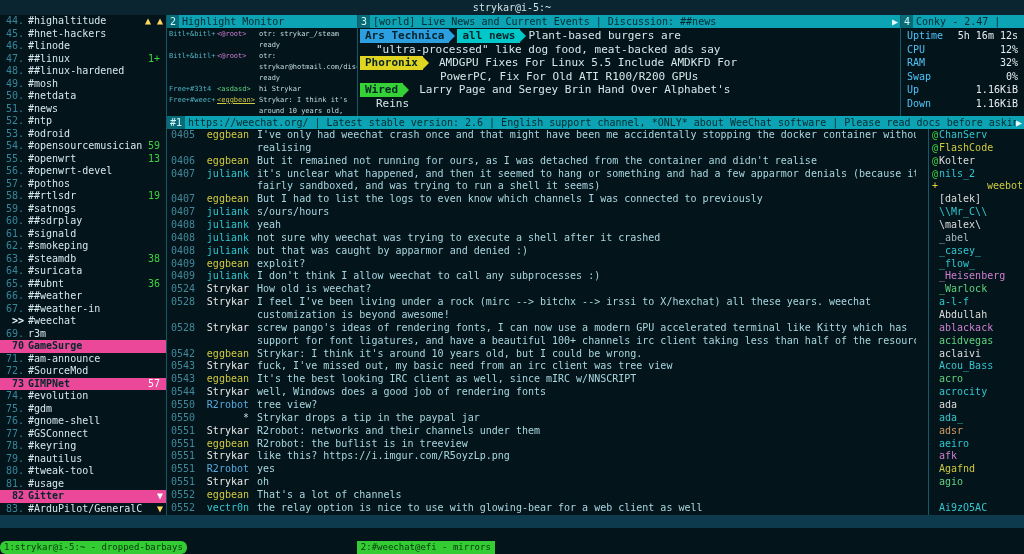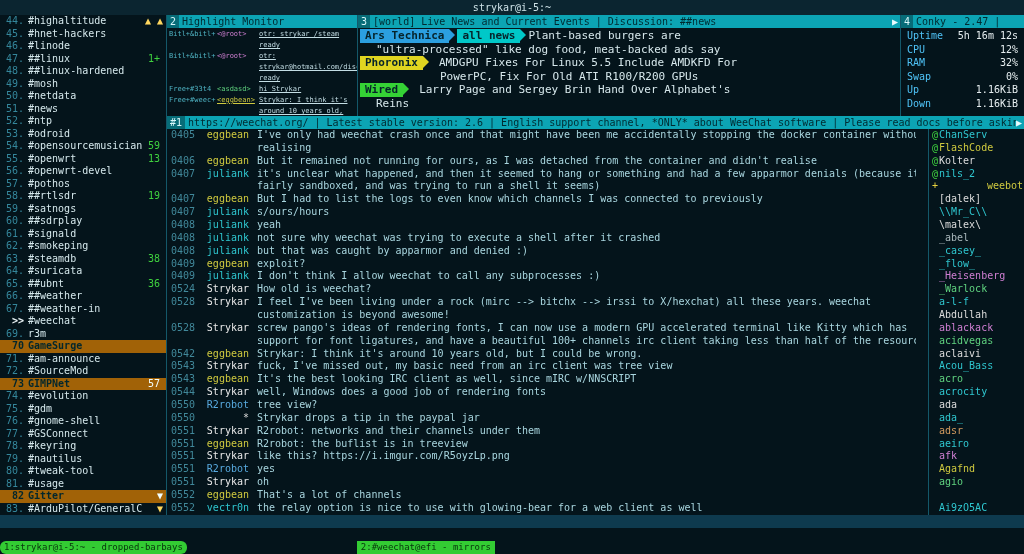--- a/index.html
+++ b/index.html
@@ -8,45 +8,45 @@
   .wtitle{height:15px;line-height:15px;text-align:center;background:#0b2530;color:#cfe3e8;font-size:10px;}
   .mid{display:flex;height:500px;}
 
   
   .buflist{width:166px;flex:none;border-right:1px solid #14586a;font-size:10px;overflow:hidden;}
   .brow{display:flex;height:12.5px;line-height:12.5px;align-items:center;padding:0 3px;}
   .bnum{width:21px;text-align:right;color:#35879c;margin-right:4px;flex:none;white-space:pre;}
   .bname{color:#d5e8ec;white-space:pre;overflow:hidden;}
   .bcount{margin-left:auto;color:#3fd23f;white-space:pre;}
   .bextra{color:#ffd75f;margin-left:3px;white-space:pre;}
-  .brow.sel{background:#a16207;}
+  .brow.sel{background:#ec4899;}
   .brow.sel .bnum,.brow.sel .bname{color:#03272c;font-weight:bold;}
   .brow.sel .bcount,.brow.sel .bextra{color:#f2ffff;}
   .brow.cur .bnum{color:#e9f2f4;font-weight:bold;}
 
   .rcol{flex:1;display:flex;flex-direction:column;min-width:0;}
   .panes{height:101px;display:flex;}
   .pane{overflow:hidden;display:flex;flex-direction:column;}
   .pane2{width:190px;flex:none;border-right:1px solid #14586a;}
   .pane3{flex:1;min-width:0;border-right:1px solid #14586a;}
   .pane4{width:123px;flex:none;}
   .ptitle{height:13px;flex:none;display:flex;align-items:center;background:#0ca4b4;color:#002a30;font-size:10px;line-height:13px;white-space:pre;overflow:hidden;}
   .pnum{background:#076c78;color:#d9f7fa;padding:0 3px;margin-right:3px;flex:none;}
   .ptext{overflow:hidden;white-space:pre;}
   .parrow{margin-left:auto;color:#eafcff;padding-right:2px;flex:none;}
   .pbody{padding:1px 2px;overflow:hidden;flex:1;}
 
   
   .hlrow{display:flex;font-size:7px;line-height:11px;}
   .hlpre{width:48px;flex:none;color:#4fb3c3;white-space:pre;overflow:hidden;}
   .hlnick{width:42px;flex:none;white-space:pre;overflow:hidden;}
-  .hltext{flex:1;min-width:0;color:#c4dee5;text-decoration:underline;}
+  .hltext{flex:1;min-width:0;color:#c4dee5;}
 
   
-  .newsrow{display:flex;align-items:flex-start;font-size:11px;line-height:13.5px;height:13.5px;overflow:hidden;}
+  .newsrow{display:flex;align-items:center;font-size:11px;line-height:13.5px;height:13.5px;overflow:hidden;}
   .newsrow.ind{margin-left:64px;}
   .chip{background:var(--c);color:#06232a;padding:0 5px;flex:none;font-weight:bold;white-space:pre;}
   .chip:empty{display:none;}
   .chip-arrow{width:0;height:0;border-top:6.75px solid transparent;border-bottom:6.75px solid transparent;border-left:6px solid var(--c,transparent);flex:none;margin-right:2px;}
   .newstext{white-space:pre;overflow:hidden;color:#d7e8ec;}
 
   
   .conkyrow{display:flex;font-size:10px;line-height:13.5px;height:13.5px;padding:0 4px;}
   .conkylabel{color:#4fc3f7;white-space:pre;}
   .conkyvalue{margin-left:auto;color:#e6eef0;white-space:pre;}

